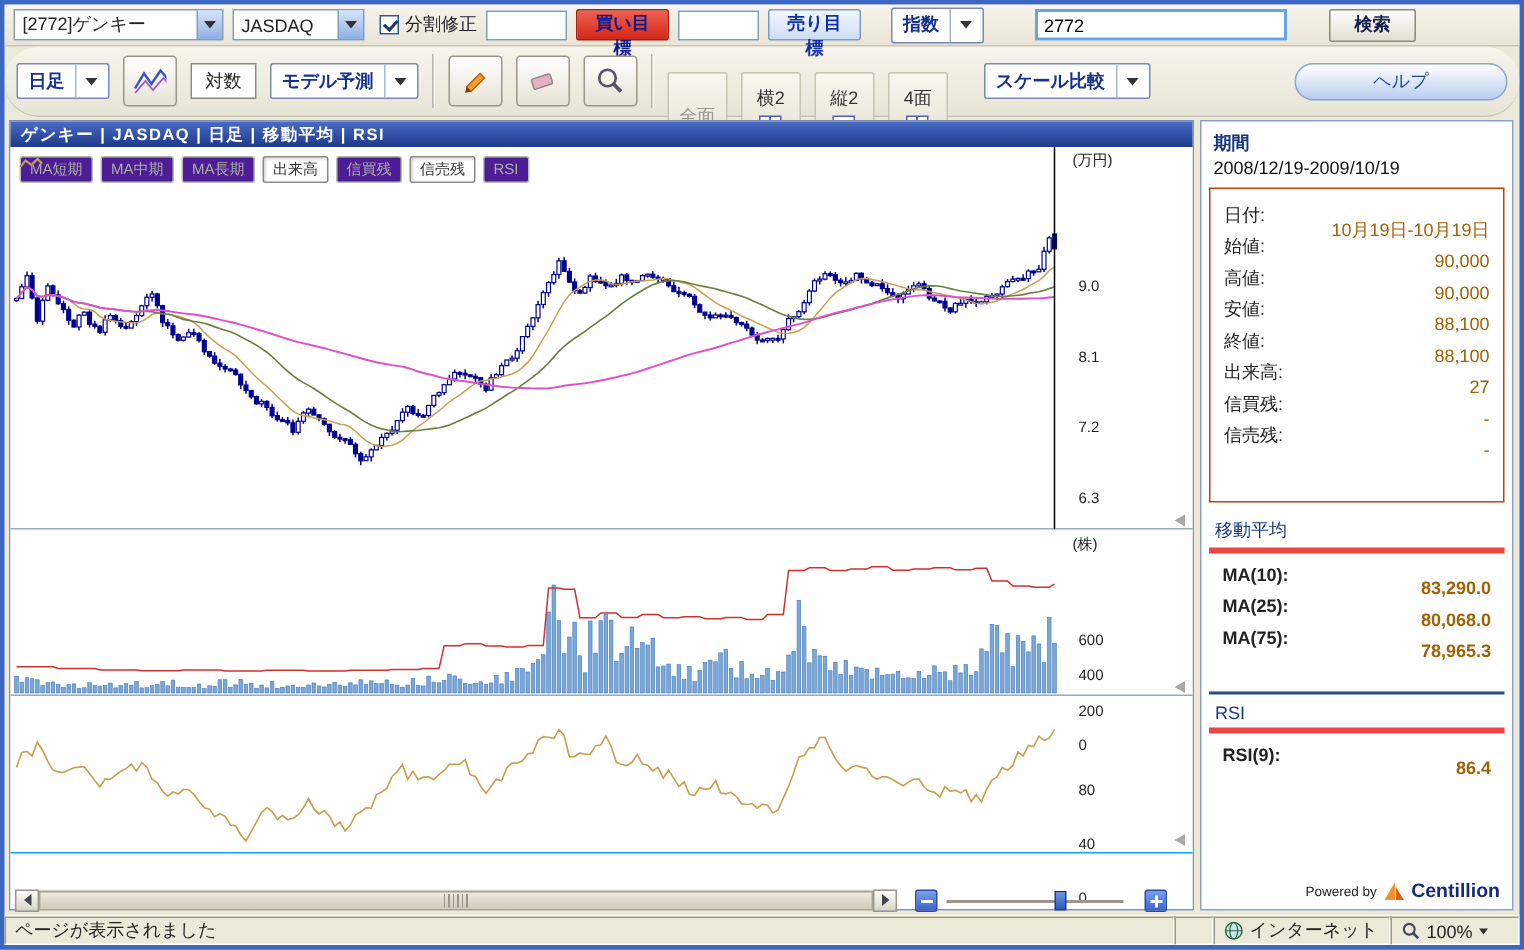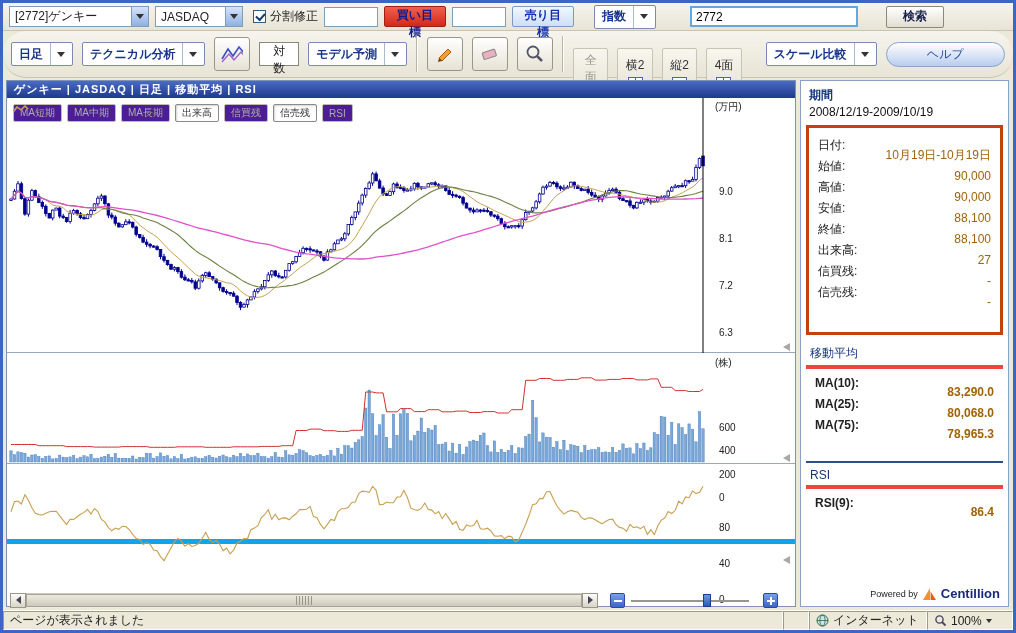--- a/index.html
+++ b/index.html
@@ -38,21 +38,21 @@
   .scmp{margin-left:15px;}
   .help{margin-left:auto;width:142px;height:25px;border-radius:13px;background:linear-gradient(#ffffff,#b9cdee);border:1px solid #8aa4cc;color:#23489a;font-weight:bold;font:inherit;cursor:pointer;}
   
   .main{position:absolute;top:75px;left:0;right:0;bottom:20px;}
   .chart-region{position:absolute;left:3px;top:2px;width:790px;bottom:3px;border:1px solid #8090b8;background:#fff;}
   .chart-header{height:17px;background:linear-gradient(#4a6cc4,#1d3a8c);color:#fff;font-size:11px;font-weight:bold;padding:1px 7px;letter-spacing:1px;white-space:nowrap;}
   .chart-body{position:absolute;top:17px;left:0;right:0;bottom:0;background:#fff;}
   .panel{position:absolute;left:0;width:100%;}
   #price-panel{top:0;height:255px;border-bottom:1px solid #9aa8c0;}
   #vol-panel{top:256px;height:110px;border-bottom:1px solid #9aa8c0;}
-  #rsi-panel{top:367px;height:79px;border-bottom:5px solid #0ea5e9;}
+  #rsi-panel{top:367px;height:104px;border-bottom:1px solid #0ea5e9;}
   .panel svg{position:absolute;left:0;top:0;}
   #legend{position:absolute;top:6px;left:6px;display:flex;z-index:5;}
   .chip{height:18px;border:1px solid #bcbcb4;background:#4c1d95;display:inline-flex;align-items:center;gap:3px;padding:0 6px;font-size:10px;color:#aeaea6;margin-right:5px;border-radius:2px;cursor:pointer;}
   .chip.pressed{background:#fff;border-color:#8a8a8a;color:#333;box-shadow:inset 1px 1px 2px rgba(0,0,0,.18);}
   .tick{position:absolute;left:712px;font-size:10px;color:#222;margin-top:36px;}
   .unit{position:absolute;left:708px;top:2px;font-size:10px;color:#222;}
   .xaxis{position:absolute;top:469px;height:16px;left:0;right:0;font-size:10px;color:#222;}
   .xlab{position:absolute;top:2px;white-space:nowrap;}
   .hscroll{position:absolute;top:494px;left:3px;right:4px;height:16px;display:flex;align-items:center;}
   .sbtn{width:16px;height:15px;background:linear-gradient(#fdfdfb,#d8d4c6);border:1px solid #9a968a;display:flex;align-items:center;justify-content:center;cursor:pointer;}
@@ -65,21 +65,21 @@
   .zbtn::before{content:"";position:absolute;left:3px;top:6px;width:8px;height:2px;background:#fff;}
   .zbtn.plus::after{content:"";position:absolute;left:6px;top:3px;width:2px;height:8px;background:#fff;}
   .zslider{position:relative;width:118px;height:15px;margin-left:6px;margin-right:2px;}
   .zslider::before{content:"";position:absolute;left:0;right:0;top:7px;height:2px;background:#9a96 8a;background:#9a968a;}
   .zhandle{position:absolute;left:72px;top:1px;width:8px;height:13px;background:linear-gradient(#6a9ae0,#2a5ab8);border:1px solid #1a3a98;cursor:pointer;}
   .scale-handle{position:absolute;right:5px;width:0;height:0;border-top:4px solid transparent;border-bottom:4px solid transparent;border-right:7px solid #a8a8a8;}
   
   .info-panel{position:absolute;left:797px;right:4px;top:2px;bottom:3px;background:#fff;border:1px solid #8aa0c8;}
   .ip-title{position:absolute;top:6px;left:8px;color:#17367e;font-weight:bold;}
   .ip-period{position:absolute;top:24px;left:8px;color:#111;}
-  .quote-box{position:absolute;top:44px;left:5px;right:5px;height:210px;border:3px solid #c2410c;padding:7px 9px 0 9px;}
+  .quote-box{position:absolute;top:44px;left:5px;right:5px;height:210px;border:1px solid #c2410c;padding:7px 9px 0 9px;}
   .irow{display:flex;justify-content:space-between;align-items:center;height:21px;}
   .irow .lbl{color:#222;}
   .irow .val{color:#a16207;margin-top:19px;}
   .sec{position:absolute;left:5px;right:5px;}
   .sec .inner{padding:0 9px;font-weight:bold;}
   .sec-title{color:#17367e;padding:2px 4px 3px;border-bottom:4px solid #ef4444;margin-bottom:3px;}
   #ma-sec{top:262px;}
   #rsi-sec{top:380px;border-top:2px solid #2c4c8c;padding-top:3px;}
   .powered{position:absolute;right:8px;bottom:5px;display:flex;align-items:center;gap:4px;}
   .pb{font-size:9px;color:#222;}
@@ -125,26 +125,20 @@
           <i class="tri-d"></i>
         </span>
     </div>
     <input class="search" value="2772" style="">
     <button class="btn search-btn">検索</button>
   </div>
 
   <div class="tb tb2">
     <div class="dbtn">
       <span>日足</span>
-      <span class="darr">
-          <i class="tri-d"></i>
-        </span>
-    </div>
-    <div class="dbtn">
-      <span>テクニカル分析</span>
       <span class="darr">
           <i class="tri-d"></i>
         </span>
     </div>
     <button class="iconbtn">
       <svg width="26" height="20">
         <polyline points="1,15 7,5 12,12 18,3 24,10" fill="none" stroke="#3a50c8" stroke-width="1.6"></polyline>
         <polyline points="1,18 8,10 13,16 20,8 25,14" fill="none" stroke="#9a5ad0" stroke-width="1.2"></polyline>
       </svg>
     </button>

